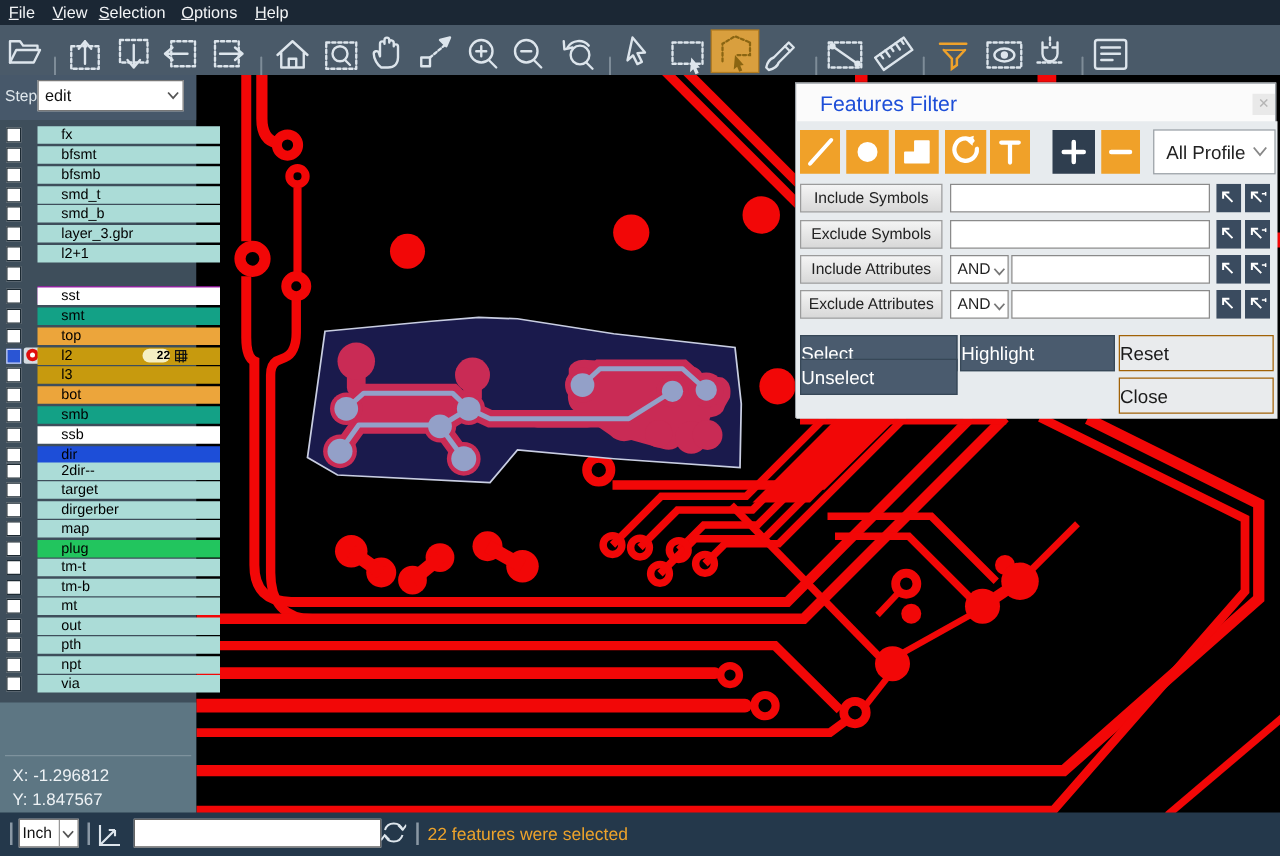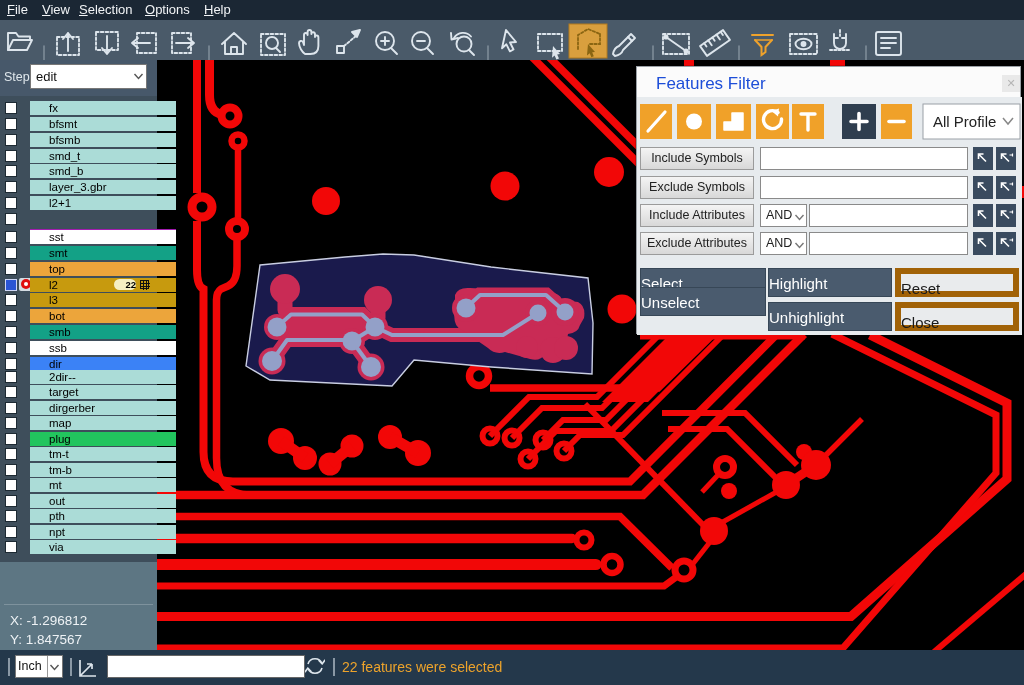--- a/index.html
+++ b/index.html
@@ -15,21 +15,21 @@
    padding-left:19px; line-height:14px; }
 #dialog { position:absolute; left:636px; top:66px; width:385px; height:268px; background:#fbfbfb;
    border:1px solid #9aa0a6; box-shadow:0 0 0 1px rgba(0,0,0,.15); }
 .dlab { position:absolute; left:3px; width:114px; height:23px; background:linear-gradient(#f4f4f4,#d8d8d8);
    border:1px solid #9b9b9b; font-size:12.5px; color:#222; text-align:center; line-height:21px; }
 .dinp { position:absolute; height:23px; background:#fff; border:1px solid #8a8a8a; }
 .dand { position:absolute; left:123px; width:47px; height:23px; background:#fff; border:1px solid #8a8a8a;
    font-size:12.5px; color:#222; padding-left:5px; line-height:21px; }
 .dbtn { position:absolute; height:29px; font-size:15px; line-height:29px; }
 .dark { background:#4a5b6e; color:#fff; border:1px solid #374757; }
-.lite { background:#e9ebed; color:#1a1a1a; border:6px solid #a16207; }
+.lite { background:#e9ebed; color:#1a1a1a; border:1px solid #a16207; }
 #statusbar { position:absolute; left:0; top:650px; width:1024px; height:35px; background:#24384b; }
 u { text-decoration:underline; }
 </style></head>
 <body>
 <div id="menubar">
  <span style="left:7px"><u>F</u>ile</span>
  <span style="left:42px"><u>V</u>iew</span>
  <span style="left:79px"><u>S</u>election</span>
  <span style="left:145px"><u>O</u>ptions</span>
  <span style="left:204px"><u>H</u>elp</span>
@@ -299,21 +299,21 @@
       </span></div>
 <div class="cb" style="top:234.4px"></div>
 <div class="bar" style="top:233.4px;background:#c79a0e">l3</div>
 <div class="cb" style="top:250.2px"></div>
 <div class="bar" style="top:249.2px;background:#eca53b">bot</div>
 <div class="cb" style="top:266.1px"></div>
 <div class="bar" style="top:265.1px;background:#13a186">smb</div>
 <div class="cb" style="top:281.9px"></div>
 <div class="bar" style="top:280.9px;background:#ffffff">ssb</div>
 <div class="cb" style="top:297.8px"></div>
-<div class="bar" style="top:296.8px;background:#3b82f6">dir</div>
+<div class="bar" style="top:296.8px;background:#1d4ed8">dir</div>
 <div class="cb" style="top:311.0px"></div>
 <div class="bar" style="top:310.0px;background:#abdcd7">2dir--</div>
 <div class="cb" style="top:326.4px"></div>
 <div class="bar" style="top:325.4px;background:#abdcd7">target</div>
 <div class="cb" style="top:341.9px"></div>
 <div class="bar" style="top:340.9px;background:#abdcd7">dirgerber</div>
 <div class="cb" style="top:357.3px"></div>
 <div class="bar" style="top:356.3px;background:#abdcd7">map</div>
 <div class="cb" style="top:372.8px"></div>
 <div class="bar" style="top:371.8px;background:#22c55e">plug</div>
@@ -428,21 +428,20 @@
       <rect x="-10" y="-11.5" width="20" height="23" fill="#3a4b5f"></rect>
       <g stroke="#fff" stroke-width="1.6" fill="none">
         <path d="M3,3 L-4,-4 M-4.5,0.5 v-5 h5"></path>
         <path d="M3.5,-3.5 h3 m0,-1.5 v3" stroke-width="1.2"></path>
       </g>
     </svg>
  <div class="dbtn dark" style="left:3px;top:201px;width:126px">Select</div>
  <div class="dbtn dark" style="left:131px;top:201px;width:124px">Highlight</div>
  <div class="dbtn lite" style="left:258px;top:201px;width:124px">Reset</div>
  <div class="dbtn dark" style="left:3px;top:220px;width:126px">Unselect</div>
- <div class="dbtn dark" style="left:131px;top:235px;width:124px">Unhighlight</div>
  <div class="dbtn lite" style="left:258px;top:235px;width:124px">Close</div>
 </div>
 
 <div id="statusbar">
  <div style="position:absolute;left:8px;top:8px;width:1.5px;height:18px;background:#8a98a5"></div>
  <div style="position:absolute;left:15px;top:5px;width:48px;height:23px;background:#fff;border:1px solid #777"></div>
  <div style="position:absolute;left:18px;top:9px;font-size:12.5px;color:#111">Inch</div>
  <div style="position:absolute;left:47px;top:6px;width:1px;height:21px;background:#999"></div>
  <svg width="11" height="7" viewBox="0 0 11 7" style="position:absolute;left:49px;top:14px">
       <path d="M1.5,1 L5.5,5.5 L9.5,1" stroke="#555" stroke-width="1.4" fill="none"></path>

